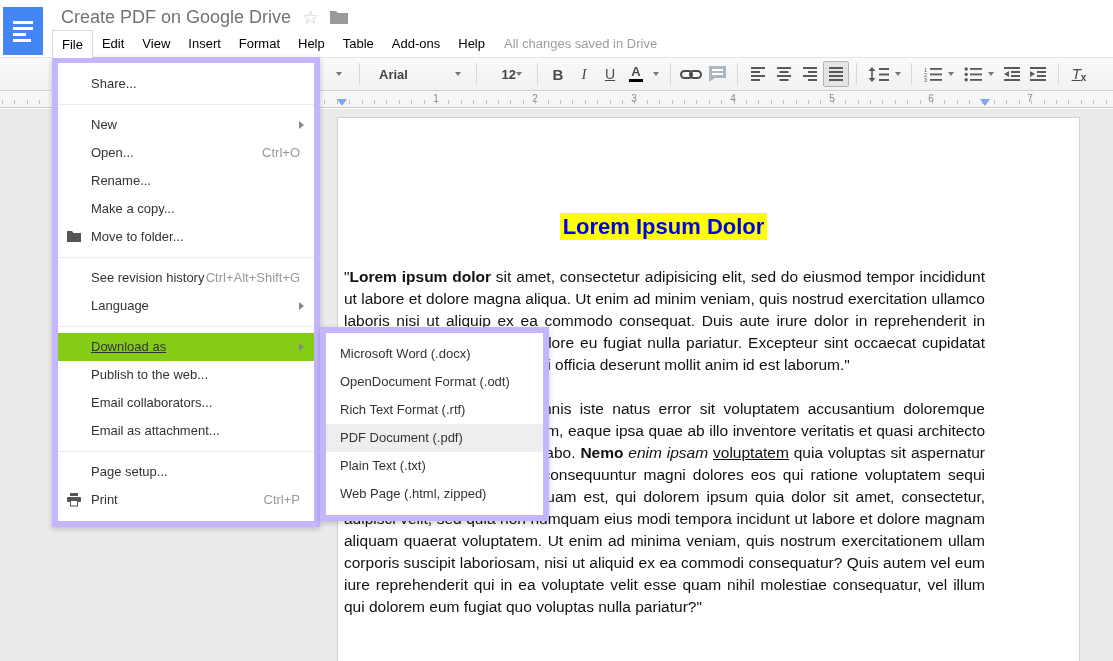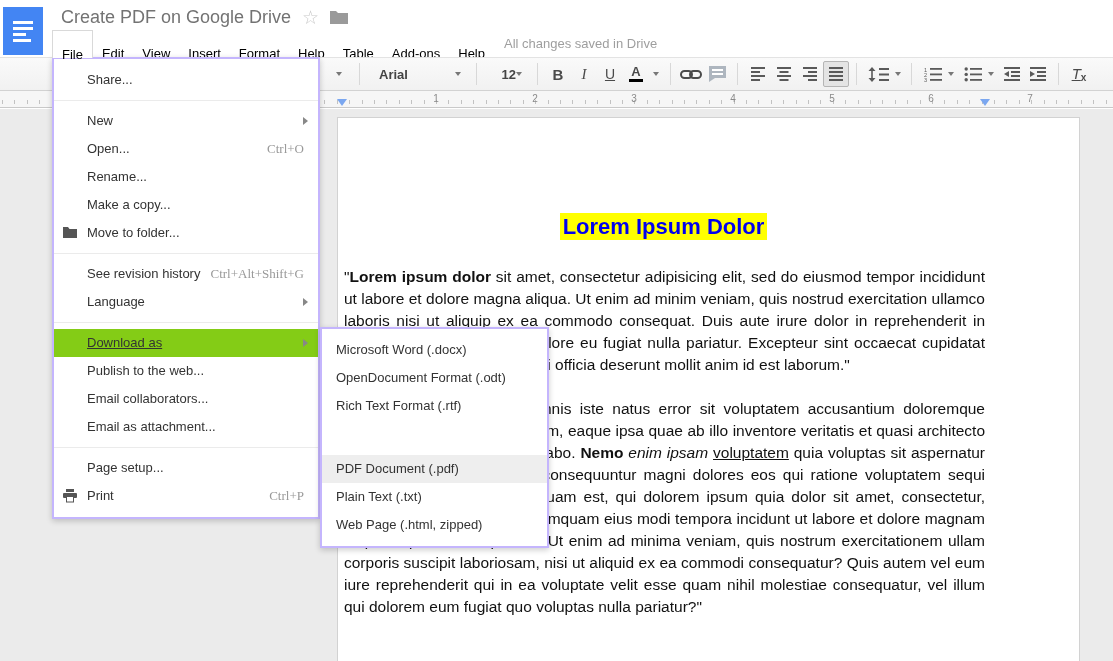--- a/index.html
+++ b/index.html
@@ -17,21 +17,21 @@
   .logo .b1 { top:14px; width:20px; }
   .logo .b2 { top:20px; width:20px; }
   .logo .b3 { top:26px; width:13px; }
   .logo .b4 { top:32px; width:18px; }
 
   .doc-title { position:absolute; left:61px; top:7px; font-size:18px; color:#737373; white-space:nowrap; }
   .star-icon { position:absolute; left:302px; top:6px; font-size:19px; color:#c9c9c9; }
   .title-folder { position:absolute; left:330px; top:10px; }
 
   .menubar { position:absolute; left:52px; top:30px; height:27px; display:flex; align-items:stretch; font-size:13px; color:#000; }
-  .menubar .m-item { padding:16px 9px 0 9px; cursor:default; }
+  .menubar .m-item { padding:6px 9px 0 9px; cursor:default; }
   .menubar .m-item.active {
     background:#fff; border:1px solid #d9d9d9; border-bottom:none;
     position:relative; z-index:60; height:28px;
   }
   .menubar .status { padding:6px 0 0 10px; color:#9e9e9e; white-space:nowrap; }
 
   
   .toolbar {
     position:absolute; left:0; top:57px; width:1113px; height:34px;
     background:linear-gradient(#fafafa,#f1f1f1);
@@ -63,33 +63,33 @@
   
   .canvas { position:absolute; left:0; top:109px; width:1113px; height:552px; background:#ebebeb; overflow:hidden; }
   .page { position:absolute; left:337px; top:8px; width:743px; height:560px; background:#fff; border:1px solid #d2d2d2; border-bottom:none; }
   .page-inner { padding:96px 96px 0 6px; }
   .doc-heading { text-align:center; margin-bottom:26px; }
   .doc-heading .hl { font-size:22px; font-weight:bold; padding:1px 3px; }
   .doc-p { margin:0; width:641px; font-size:15.5px; line-height:22px; color:#111; text-align:justify; }
   .doc-p + .doc-p { margin-top:22px; }
 
   
-  .menu-panel { position:absolute; background:#fff; border:2px solid #c4b5fd; box-shadow:0 2px 6px rgba(0,0,0,.2); padding:7px 0; z-index:40; }
+  .menu-panel { position:absolute; background:#fff; border:6px solid #c4b5fd; box-shadow:0 2px 6px rgba(0,0,0,.2); padding:7px 0; z-index:40; }
   .file-menu { left:52px; top:57px; width:268px; }
   .mi { position:relative; height:28px; line-height:28px; padding-left:33px; font-size:13px; color:#333; white-space:nowrap; cursor:default; }
   .mi.hl { background:#84cc16;text-decoration:underline; }
   .mi-icon { position:absolute; left:9px; top:7px; line-height:0; }
-  .mi-sc { position:absolute; right:14px; color:#999;font-family:Liberation Serif, serif; }
+  .mi-sc { position:absolute; right:14px; color:#999; }
   .mi-arrow { position:absolute; right:10px; top:10px; width:0; height:0; border-top:4px solid transparent; border-bottom:4px solid transparent; border-left:5px solid #888; }
   .mi-div { height:1px; background:#ebebeb; margin:6px 0; }
 
   
   .submenu { left:320px; top:327px; width:229px; z-index:45; }
   .smi { height:28px; line-height:28px; padding-left:14px; font-size:13px; color:#333; white-space:nowrap; cursor:default; }
-  .smi.hl { background:#eee;margin-top:35px; }
+  .smi.hl { background:#eee; }
 </style>
 </head>
 <body>
 
 <div class="topbar">
   <div class="logo">
     <div class="bar b1"></div>
     <div class="bar b2"></div>
     <div class="bar b3"></div>
     <div class="bar b4"></div>

